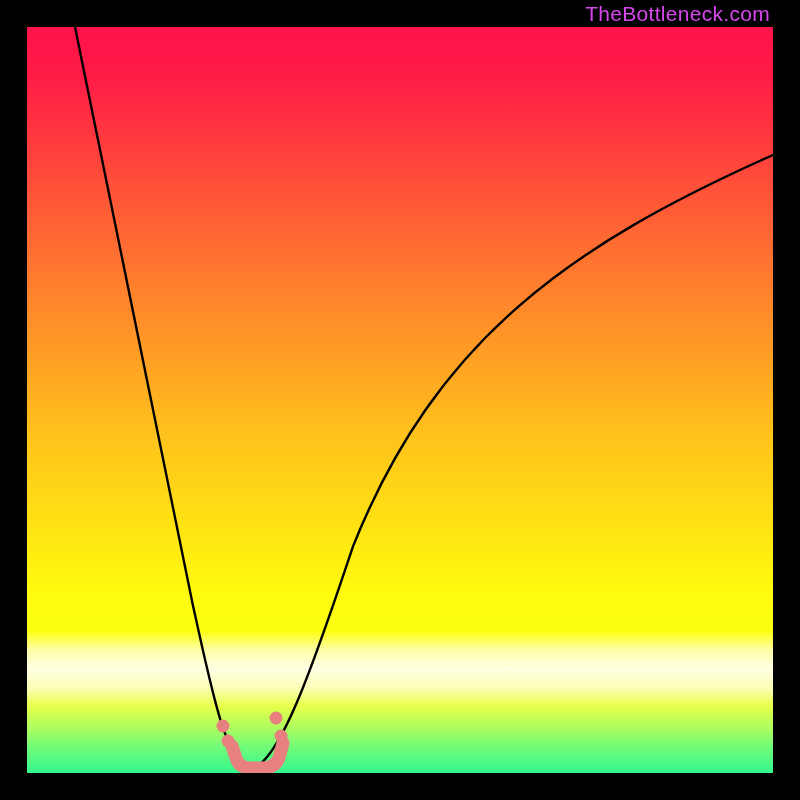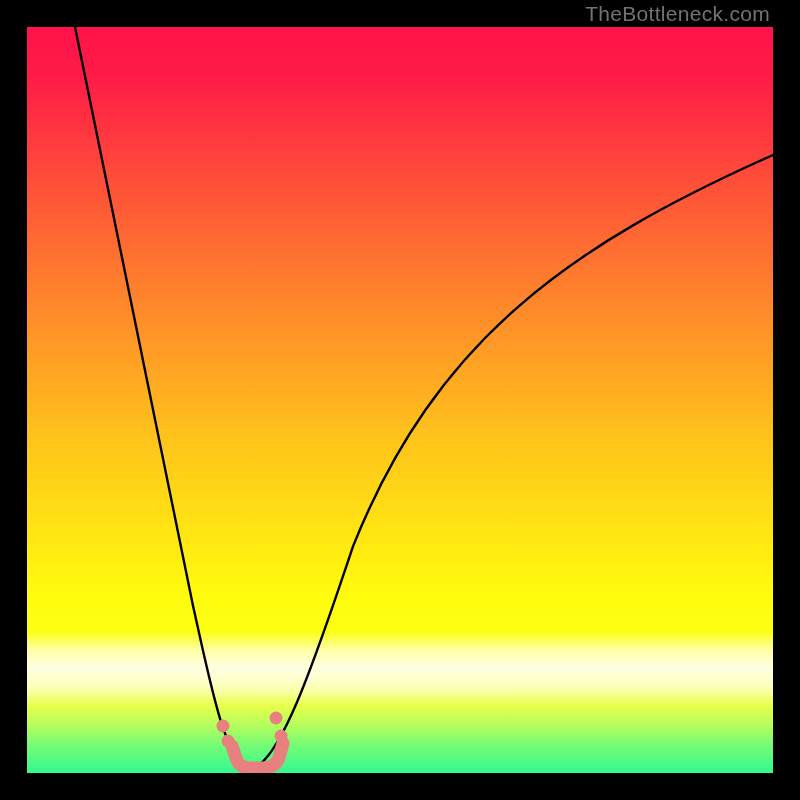--- a/index.html
+++ b/index.html
@@ -27,21 +27,21 @@
     inset: 0;
     width: 746px;
     height: 746px;
   }
   .watermark {
     position: absolute;
     top: 2px;
     right: 30px;
     font-family: Arial, Helvetica, sans-serif;
     font-size: 21px;
-    color: #737373;
+    color: #d946ef;
     letter-spacing: 0.3px;
   }
 </style>
 </head>
 <body>
 
 <div class="frame">
 
   <svg class="gradient" viewBox="0 0 746 746" preserveAspectRatio="none">
     <defs>

